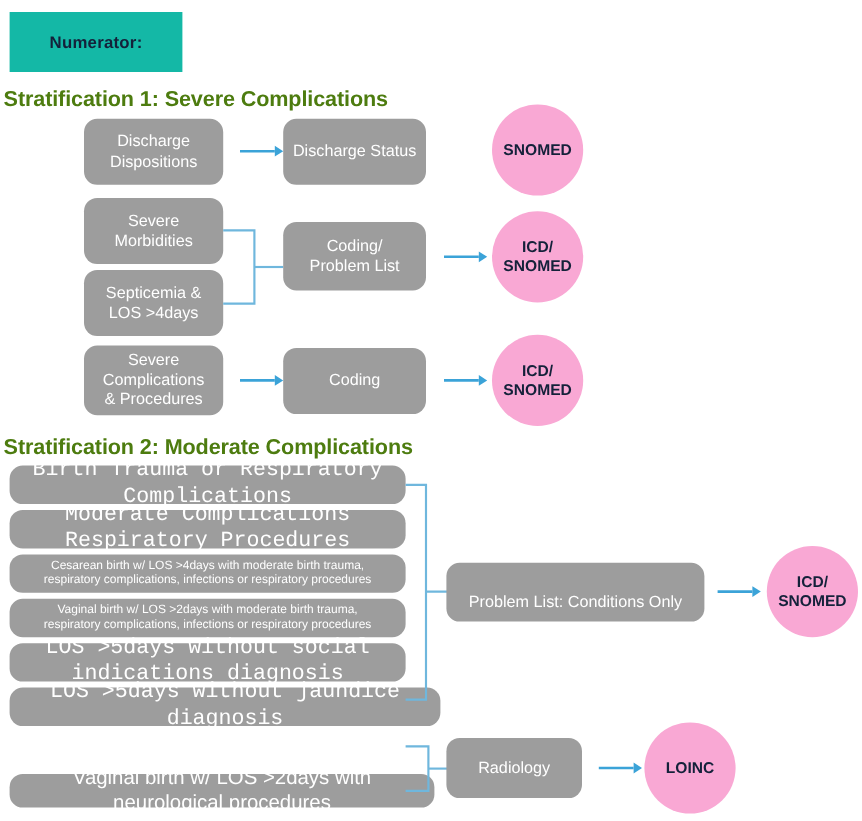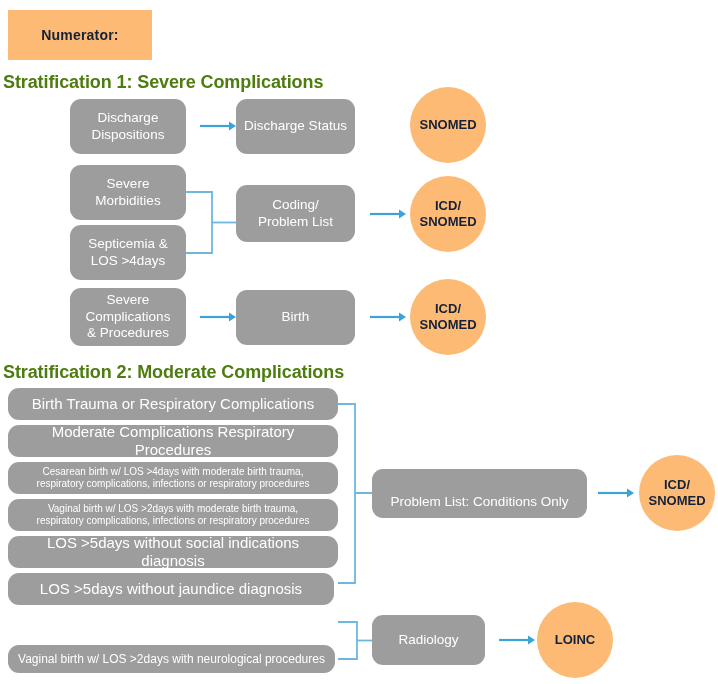--- a/index.html
+++ b/index.html
@@ -22,21 +22,21 @@
     height: 684px;
   }
 
   
   .numerator-banner {
     position: absolute;
     left: 8px;
     top: 10px;
     width: 144px;
     height: 50px;
-    background: #fdba74;
+    background: #14b8a6;
     display: flex;
     align-items: center;
     justify-content: center;
   }
   .numerator-banner span {
     font-size: 14px;
     font-weight: bold;
     color: #14213a;
     letter-spacing: 0.2px;
   }
@@ -64,26 +64,26 @@
     align-items: center;
     justify-content: center;
     text-align: center;
     line-height: 1.22;
     box-sizing: border-box;
     padding: 2px 8px;
   }
   .gbox .txt { display: block; }
   .gbox.small { font-size: 10px; line-height: 1.25; }
   .gbox.med   { font-size: 13.5px; }
-  .gbox.wide  { font-size: 15px; }
+  .gbox.wide  { font-size: 18px; font-family: Liberation Mono, monospace; }
 
   
   .circle {
     position: absolute;
-    background: #fdba74;
+    background: #f9a8d4;
     border-radius: 50%;
     color: #14213a;
     display: flex;
     align-items: center;
     justify-content: center;
     text-align: center;
     font-size: 13px;
     font-weight: bold;
     line-height: 1.2;
   }
@@ -186,21 +186,21 @@
   </div>
 
   <div class="arrow" style="left:200px; top:311px; width:36px;">
     <svg width="36" height="12" viewBox="0 0 36 12">
       <line x1="0" y1="6" x2="29" y2="6" stroke="#3ba3d8" stroke-width="2.2"></line>
       <polygon points="29,1.5 36,6 29,10.5" fill="#3ba3d8"></polygon>
     </svg>
   </div>
 
   <div class="gbox med" style="left:236px; top:290px; width:119px; height:55px;">
-    <span class="txt">Birth</span>
+    <span class="txt">Coding</span>
   </div>
 
   <div class="arrow" style="left:370px; top:311px; width:36px;">
     <svg width="36" height="12" viewBox="0 0 36 12">
       <line x1="0" y1="6" x2="29" y2="6" stroke="#3ba3d8" stroke-width="2.2"></line>
       <polygon points="29,1.5 36,6 29,10.5" fill="#3ba3d8"></polygon>
     </svg>
   </div>
 
   <div class="circle" style="left:410px; top:279px; width:76px; height:76px;">
@@ -231,26 +231,26 @@
     <span class="txt">
       <span>Vaginal birth w/ LOS &gt;2days with moderate birth trauma,</span><br>
       <span>respiratory complications, infections or respiratory procedures</span>
     </span>
   </div>
 
   <div class="gbox wide" style="left:8px; top:536px; width:330px; height:32px;">
     <span class="txt">LOS &gt;5days without social indications diagnosis</span>
   </div>
 
-  <div class="gbox wide" style="left:8px; top:573px; width:326px; height:32px;">
+  <div class="gbox wide" style="left:8px; top:573px; width:359px; height:32px;">
     <span class="txt">LOS &gt;5days without jaundice diagnosis</span>
   </div>
 
 
-  <div class="gbox med" style="left:8px; top:645px; width:327px; height:28px; font-size:12px;">
+  <div class="gbox med" style="left:8px; top:645px; width:354px; height:28px; font-size:17px;">
     <span class="txt">Vaginal birth w/ LOS &gt;2days with neurological procedures</span>
   </div>
 
   <div class="bracket" style="left:338px; top:398px;">
     <svg width="52" height="195" viewBox="0 0 52 195">
       <path d="M0,6 L17,6 L17,185 L0,185" fill="none" stroke="#6fb7dd" stroke-width="1.8"></path>
       <line x1="17" y1="95" x2="52" y2="95" stroke="#6fb7dd" stroke-width="1.8"></line>
     </svg>
   </div>
 

